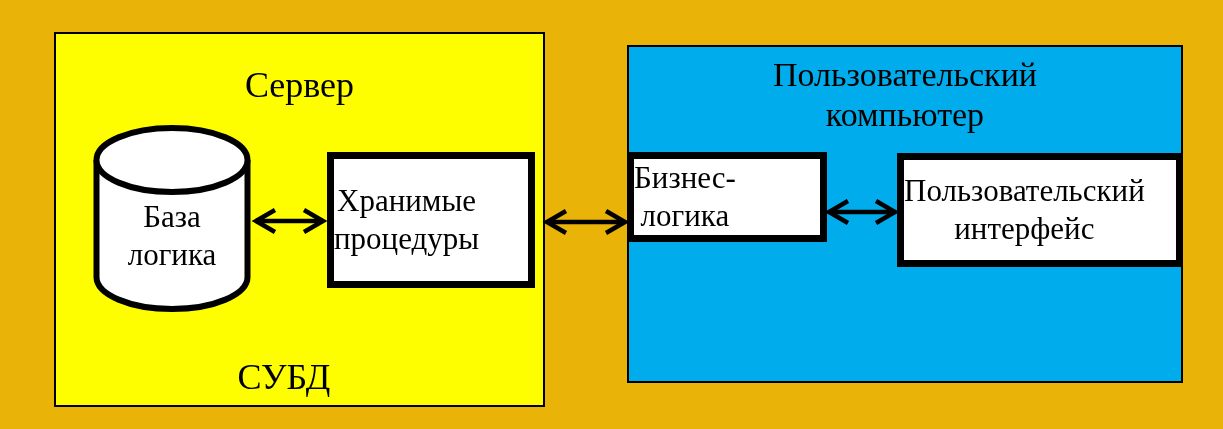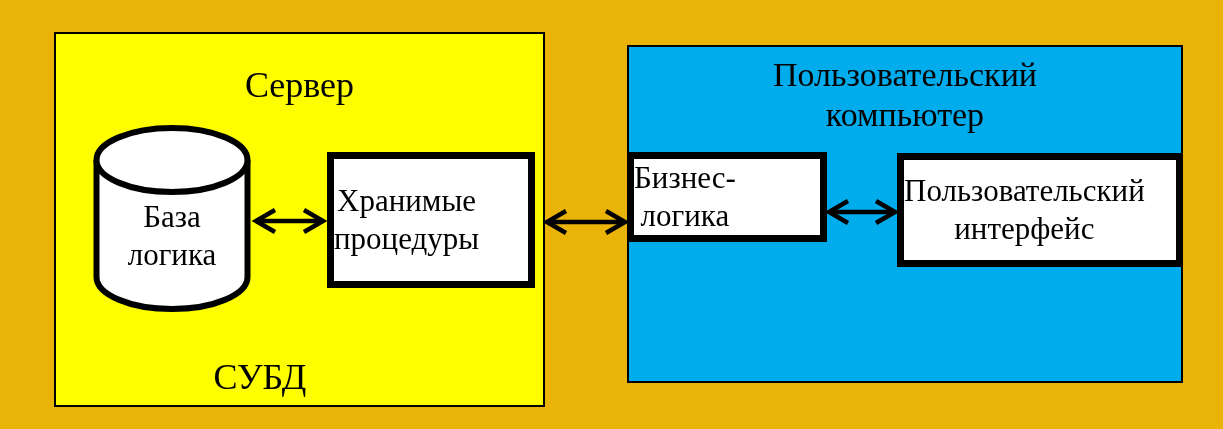--- a/index.html
+++ b/index.html
@@ -53,21 +53,21 @@
 </style>
 </head>
 <body>
 
 <div class="canvas">
 
   <div class="region" style="left: 54px; top: 32px; width: 491px; height: 375px; background-color: rgb(254, 254, 0);"></div>
 
   <div class="region-title big-title" style="left:54px; top:65px; width:491px;">Сервер</div>
 
-  <div class="region-title big-title" style="left:54px; top:357px; width:412px;">СУБД</div>
+  <div class="region-title big-title" style="left:54px; top:357px; width:412px;padding-left:24px;">СУБД</div>
 
   <div class="region" style="left: 627px; top: 45px; width: 556px; height: 338px; background-color: rgb(0, 172, 236);"></div>
 
   <div class="region-title" style="left:627px; top:55px; width:556px;">Пользовательский
 компьютер</div>
 
   <svg class="overlay" style="left:90px; top:122px;" width="164" height="194" viewBox="0 0 164 194">
     <path d="M 6.5 38 V 155 A 75.5 32 0 0 0 157.5 155 V 38" fill="#ffffff" stroke="#000000" stroke-width="6"></path>
     <ellipse cx="82" cy="38" rx="75.5" ry="32" fill="#ffffff" stroke="#000000" stroke-width="6"></ellipse>
   </svg>

